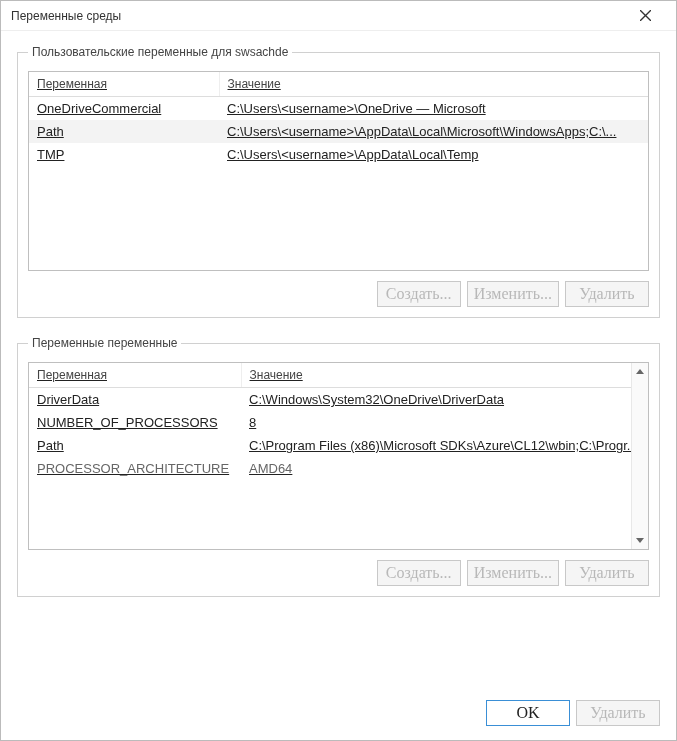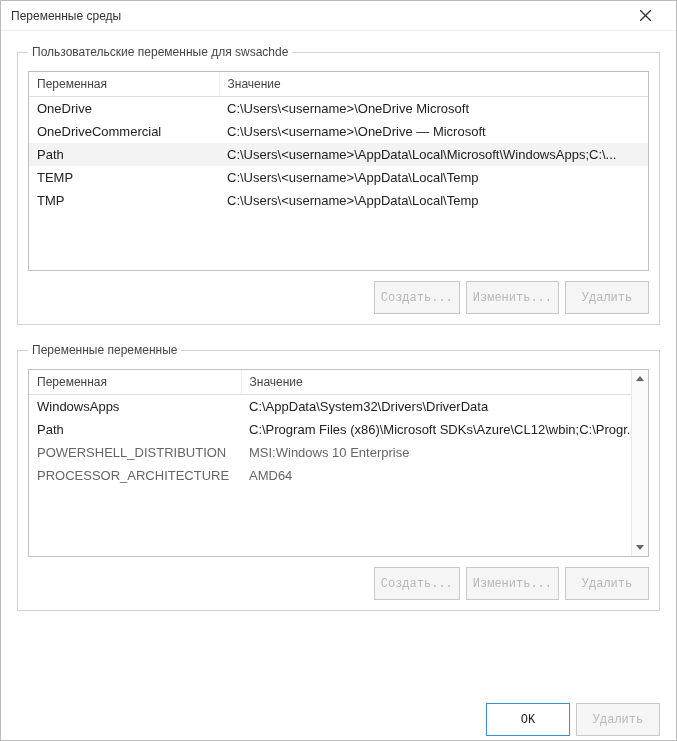--- a/index.html
+++ b/index.html
@@ -58,20 +58,21 @@
     overflow: hidden;
     position: relative;
     background: #fff;
   }
   .table-wrap.sys { height: 188px; }
   table.vars {
     width: 100%;
     border-collapse: collapse;
     table-layout: fixed;
     font-size: 13px;
+    text-decoration: underline;
   }
   table.vars th {
     text-align: left;
     font-weight: normal;
     font-size: 12px;
     color: #444;
     padding: 5px 8px;
     border-bottom: 1px solid #ddd;
     border-right: 1px solid #eee;
     background: #fff;
@@ -107,39 +108,39 @@
   .scroll-arrow::before { top: 6px; border-bottom: 5px solid #666; }
   .scroll-arrow::after  { bottom: 6px; border-top: 5px solid #666; }
   .btnrow {
     display: flex;
     justify-content: flex-end;
     gap: 6px;
     margin-top: 10px;
   }
   button.btn {
     min-width: 84px;
-    height: 33px;
+    height: 26px;
     border: 1px solid #c8c8c8;
     background: #f5f5f5;
-    font-size: 12px;
+    font-size: 16px;
     color: #b8b8b8;
     cursor: default;
-    font-family: Liberation Mono, monospace;
+    font-family: Liberation Serif, serif;
   }
   button.btn.enabled {
     color: #222;
     border: 1px solid #3a8fd6;
     background: #fff;
     cursor: pointer;
   }
   .footer {
     display: flex;
     justify-content: flex-end;
     gap: 6px;
-    padding: 8px 16px 4px 16px;
+    padding: 8px 16px 14px 16px;
   }
   col.c-name { width: 190px; }
   col.c-val  { }
   col.c-name-sys { width: 212px; }
 </style>
 </head>
 <body>
 
 <div class="window">
 
@@ -164,34 +165,26 @@
               <col class="c-val">
             </colgroup>
           <thead>
             <tr>
               <th>Переменная</th>
               <th>Значение</th>
             </tr>
           </thead>
           <tbody id="user-body">
               <tr>
-                <td>OneDrive</td>
-                <td>C:\Users\&lt;username&gt;\OneDrive Microsoft</td>
-              </tr>
-              <tr>
                 <td>OneDriveCommercial</td>
                 <td>C:\Users\&lt;username&gt;\OneDrive —   Microsoft</td>
               </tr>
               <tr class="selected">
                 <td>Path</td>
                 <td>C:\Users\&lt;username&gt;\AppData\Local\Microsoft\WindowsApps;C:\...</td>
-              </tr>
-              <tr>
-                <td>TEMP</td>
-                <td>C:\Users\&lt;username&gt;\AppData\Local\Temp</td>
               </tr>
               <tr>
                 <td>TMP</td>
                 <td>C:\Users\&lt;username&gt;\AppData\Local\Temp</td>
               </tr>
             </tbody>
         </table>
       </div>
       <div class="btnrow">
         <button class="btn">Создать...</button>
@@ -209,30 +202,30 @@
               <col class="c-val">
             </colgroup>
           <thead>
             <tr>
               <th>Переменная</th>
               <th>Значение</th>
             </tr>
           </thead>
           <tbody id="sys-body">
               <tr>
-                <td>WindowsApps</td>
-                <td>C:\AppData\System32\Drivers\DriverData</td>
+                <td>DriverData</td>
+                <td>C:\Windows\System32\OneDrive\DriverData</td>
+              </tr>
+              <tr>
+                <td>NUMBER_OF_PROCESSORS</td>
+                <td>8</td>
               </tr>
               <tr>
                 <td>Path</td>
                 <td>C:\Program Files (x86)\Microsoft SDKs\Azure\CL12\wbin;C:\Progr...</td>
-              </tr>
-              <tr class="faded">
-                <td>POWERSHELL_DISTRIBUTION</td>
-                <td>MSI:Windows 10 Enterprise</td>
               </tr>
               <tr class="faded">
                 <td>PROCESSOR_ARCHITECTURE</td>
                 <td>AMD64</td>
               </tr>
             </tbody>
         </table>
         <div class="scroll-arrow"></div>
       </div>
       <div class="btnrow">

